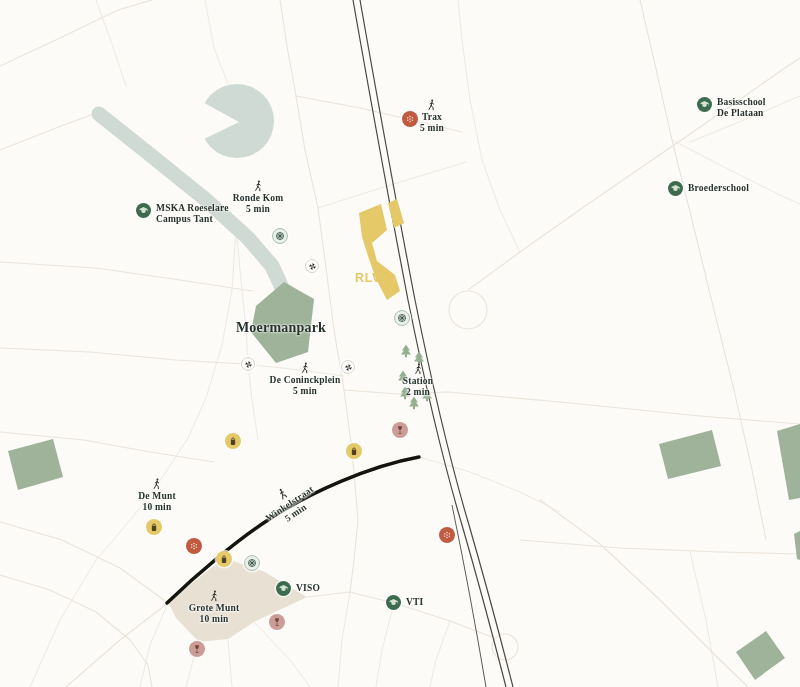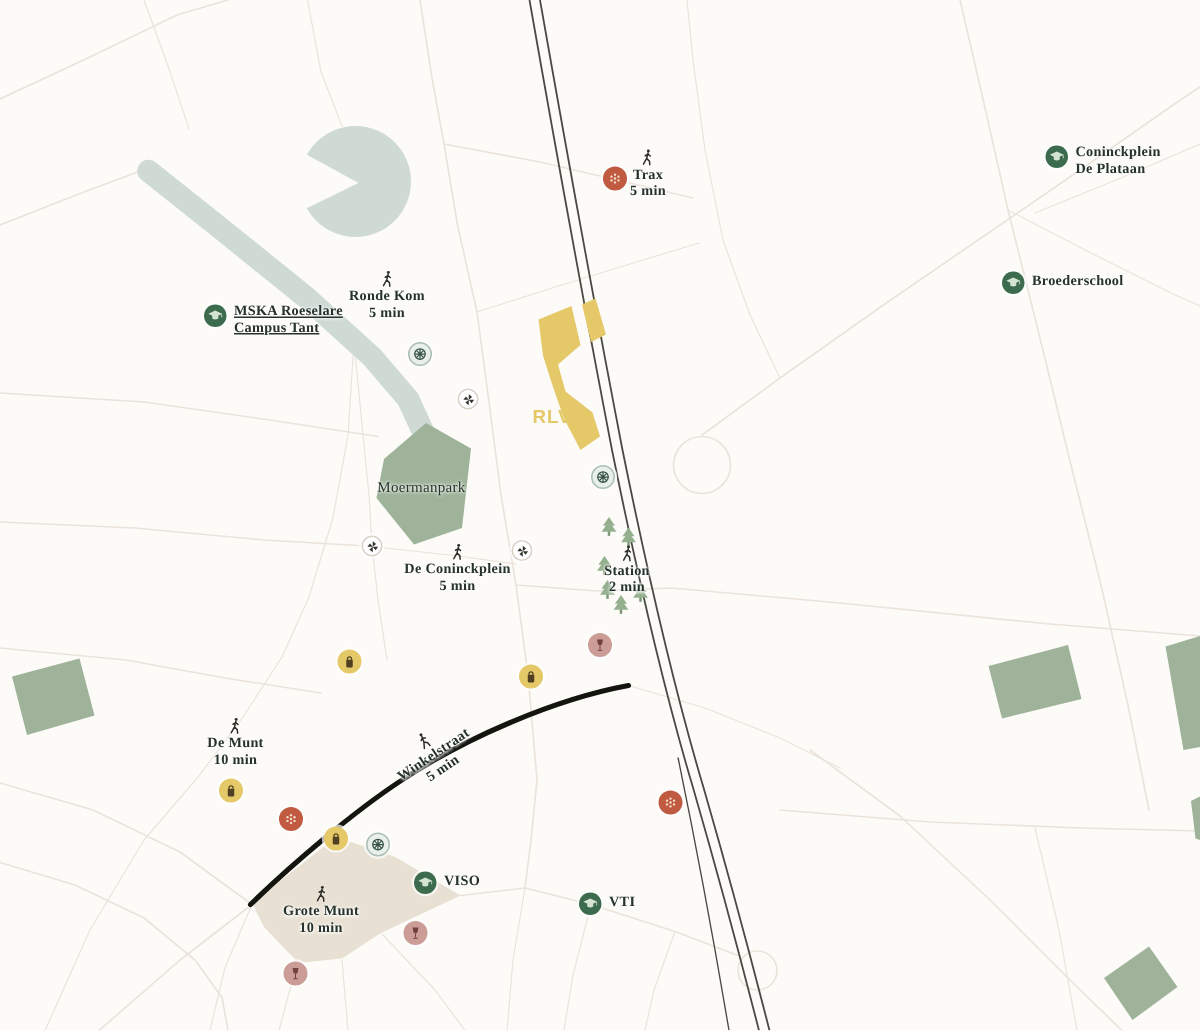--- a/index.html
+++ b/index.html
@@ -25,21 +25,21 @@
 
   
   .marker{position:absolute;transform:translateX(-50%);display:flex;flex-direction:column;
           align-items:center;color:var(--label-text,#26322b);
           font-weight:700;font-size:9.5px;line-height:1.12;letter-spacing:.2px;
           text-align:center;white-space:nowrap;
           text-shadow:0 0 2px #fff,0 0 3px #fff,0 1px 2px #fff;}
   .marker span:empty{display:none;}
   .marker .walk{margin-bottom:1px;}
   .plain-label{position:absolute;transform:translateX(-50%);color:var(--label-text,#26322b);
-          font-weight:400;font-size:10px;letter-spacing:.2px;white-space:nowrap;
+          font-weight:700;font-size:14px;letter-spacing:.2px;white-space:nowrap;
           text-shadow:0 0 2px #fff,0 0 3px #fff;}
   .rot{transform:translate(-50%,-50%) rotate(-34deg);}
   .school-marker{position:absolute;display:flex;gap:5px;color:var(--label-text,#26322b);
           font-weight:700;font-size:9.5px;line-height:1.12;letter-spacing:.2px;white-space:nowrap;
           text-shadow:0 0 2px #fff,0 0 3px #fff;}
   .school-marker.middle{align-items:center;}
   .school-marker .lbl{display:flex;flex-direction:column;text-align:left;}
 
   .site-label{position:absolute;color:var(--accent-yellow,#e5c868);
           font-family:"Liberation Sans", sans-serif;font-weight:700;font-size:12.5px;
@@ -296,21 +296,21 @@
     <span class="walk">
       <svg width="9" height="12" viewBox="0 0 10 13" fill="none" stroke="#2c2c28" stroke-width="1.1" stroke-linecap="round">
           <circle cx="5.8" cy="1.6" r="1.1" fill="#2c2c28" stroke="none"></circle>
           <path d="M5.6 3 L4.6 7.2 M5.5 4 L7.2 5.4 M5.5 4 L3.5 5.2 M4.6 7.2 L6.6 9.2 L6.9 11.8 M4.6 7.2 L3.2 9.6 L2.2 11.4"></path>
         </svg>
     </span>
     <span>Ronde Kom</span>
     <span>5 min</span>
   </div>
 
-  <div class="school-marker" style="left:136px;top:203px;text-decoration:underline;">
+  <div class="school-marker" style="left:136px;top:203px;">
     <span class="poi school" style="position:static;transform:none;">
       <svg width="11" height="11" viewBox="0 0 12 12">
           <polygon fill="#d5e3d4" points="1,4.6 6,2.2 11,4.6 6,7"></polygon>
           <path fill="#d5e3d4" d="M3.8,5.8 h4.4 v2.2 q-2.2,1.3 -4.4,0 z"></path>
           <rect fill="#d5e3d4" x="10.4" y="4.6" width=".6" height="2.6"></rect>
         </svg>
     </span>
     <div class="lbl">
       <span>MSKA Roeselare</span>
       <span>Campus Tant</span>
@@ -319,21 +319,21 @@
 
   <div class="school-marker" style="left:697px;top:97px;">
     <span class="poi school" style="position:static;transform:none;">
       <svg width="11" height="11" viewBox="0 0 12 12">
           <polygon fill="#d5e3d4" points="1,4.6 6,2.2 11,4.6 6,7"></polygon>
           <path fill="#d5e3d4" d="M3.8,5.8 h4.4 v2.2 q-2.2,1.3 -4.4,0 z"></path>
           <rect fill="#d5e3d4" x="10.4" y="4.6" width=".6" height="2.6"></rect>
         </svg>
     </span>
     <div class="lbl">
-      <span>Coninckplein</span>
+      <span>Basisschool</span>
       <span>De Plataan</span>
     </div>
   </div>
 
   <div class="school-marker middle" style="left:668px;top:181px;">
     <span class="poi school" style="position:static;transform:none;">
       <svg width="11" height="11" viewBox="0 0 12 12">
           <polygon fill="#d5e3d4" points="1,4.6 6,2.2 11,4.6 6,7"></polygon>
           <path fill="#d5e3d4" d="M3.8,5.8 h4.4 v2.2 q-2.2,1.3 -4.4,0 z"></path>
           <rect fill="#d5e3d4" x="10.4" y="4.6" width=".6" height="2.6"></rect>

